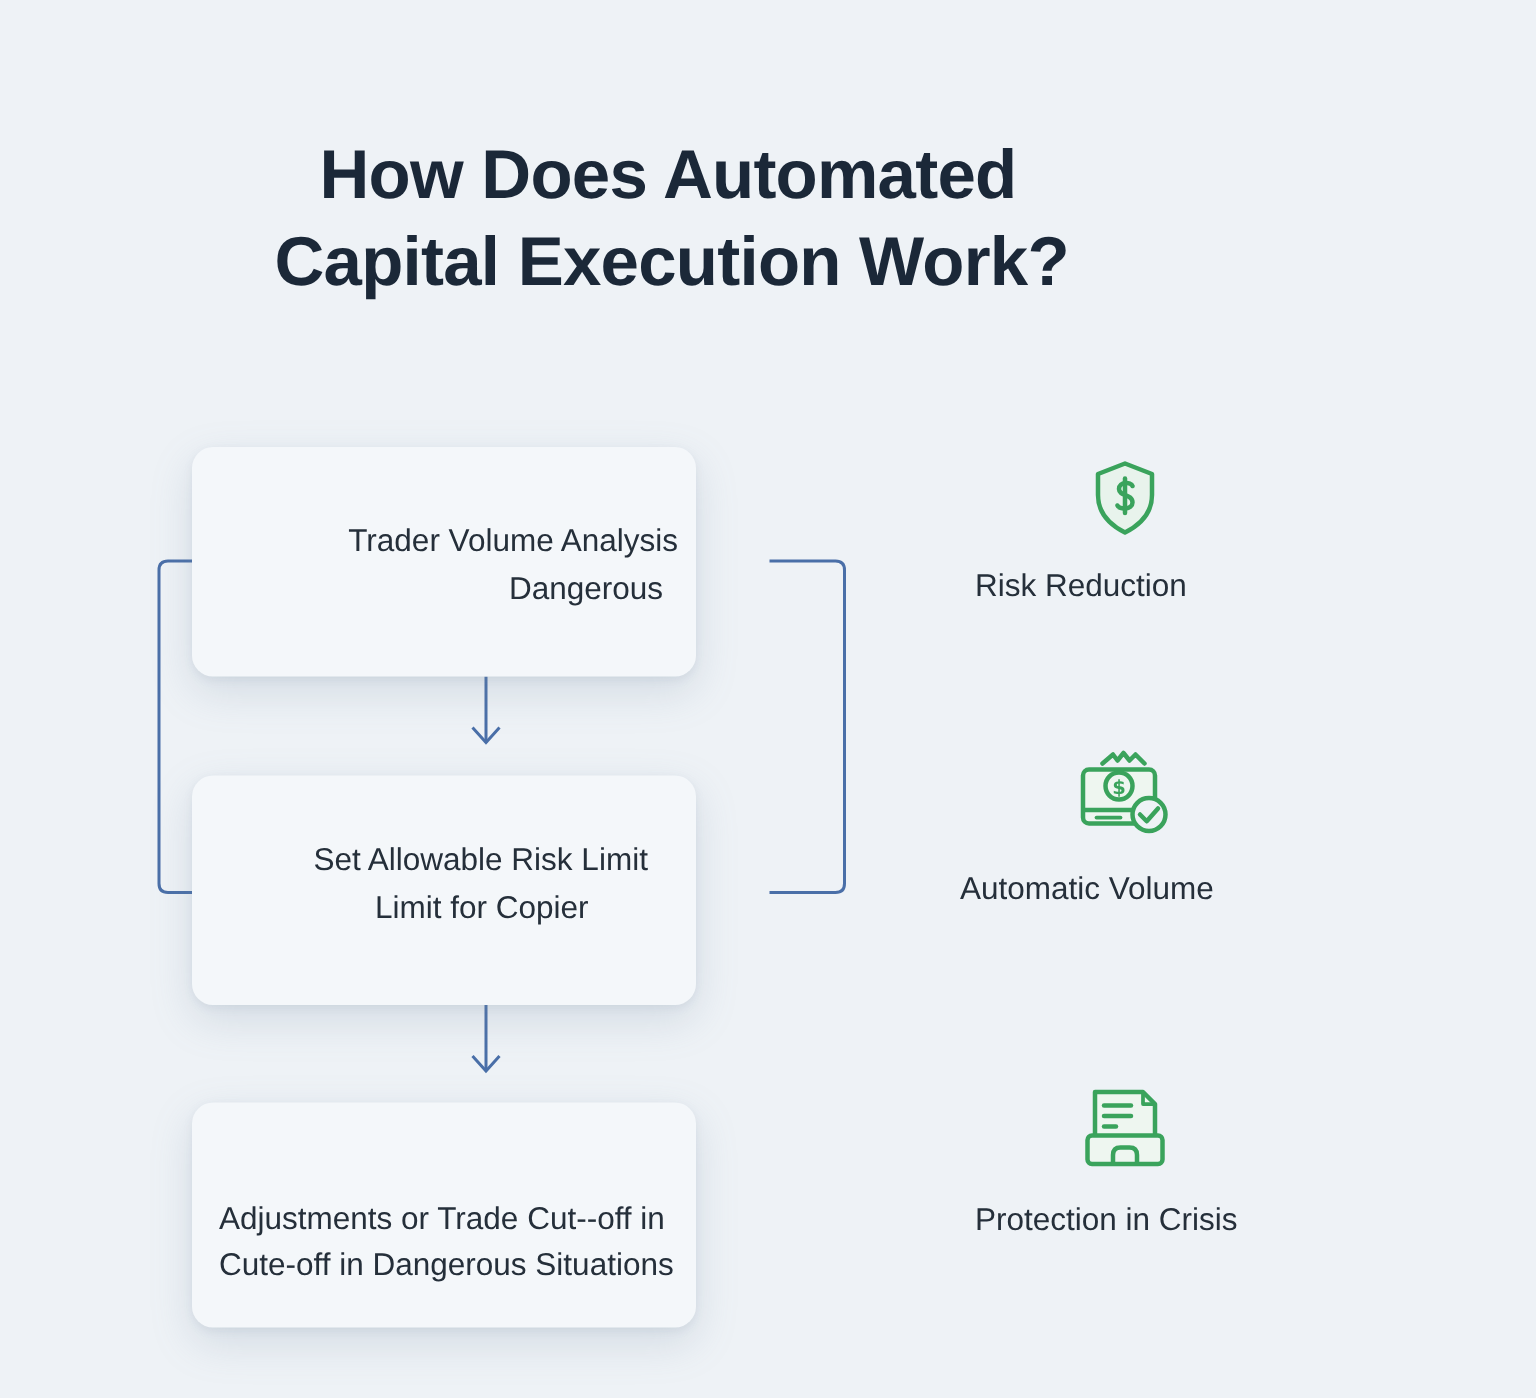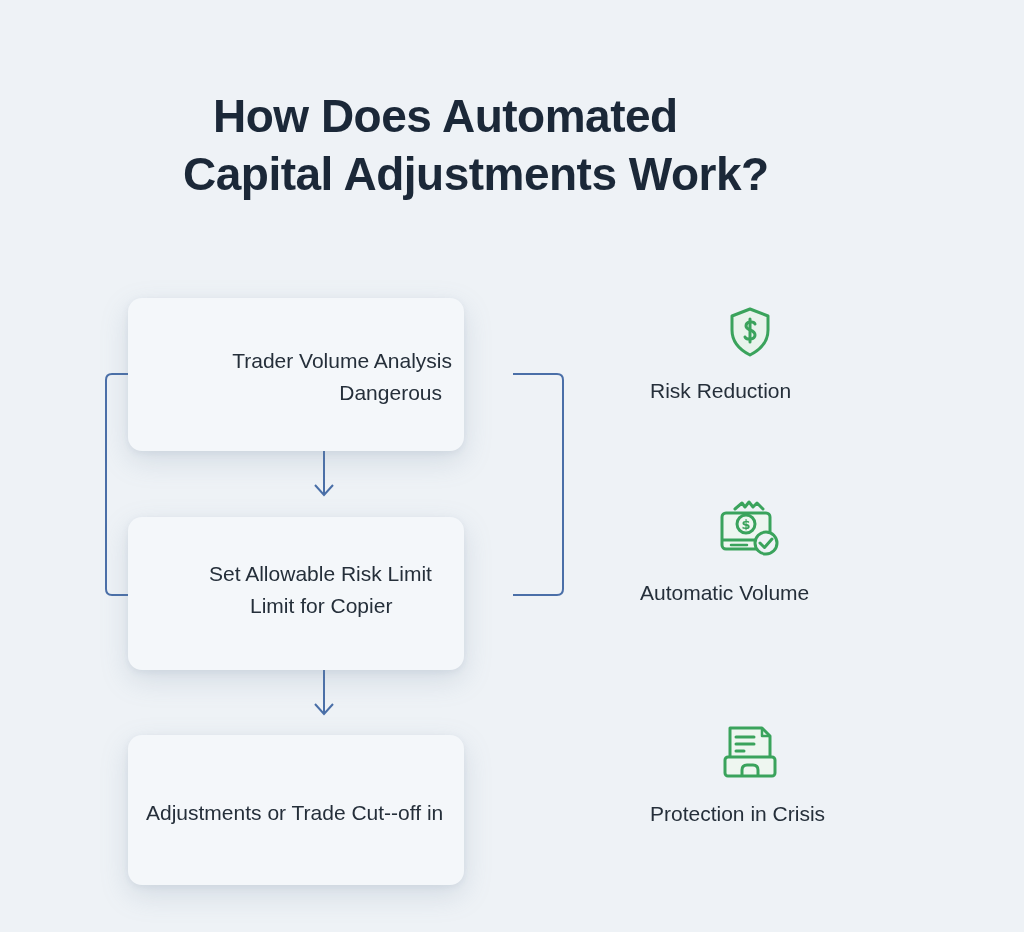--- a/index.html
+++ b/index.html
@@ -48,21 +48,21 @@
     .f2 { left: 640px; top: 500px; width: 220px; }
     .f2 .icon { margin-bottom: 16px; }
     .f3 { left: 650px; top: 725px; width: 200px; }
     .f3 .icon { margin-bottom: 18px; }
   </style>
 </head>
 <body>
 
 <div class="title">
   <span class="l1">How Does Automated</span>
-  <span class="l2">Capital Adjustments Work?</span>
+  <span class="l2">Capital Execution Work?</span>
 </div>
 
 <svg class="connectors" viewBox="0 0 1024 932">
   <path d="M128 374 H112 Q106 374 106 380 V589 Q106 595 112 595 H128" fill="none" stroke="#4a6fa8" stroke-width="2"></path>
   <path d="M513 374 H557 Q563 374 563 380 V589 Q563 595 557 595 H513" fill="none" stroke="#4a6fa8" stroke-width="2"></path>
   <g>
     <line x1="324" y1="451" x2="324" y2="495" stroke="#4a6fa8" stroke-width="2"></line>
     <polyline points="315,485 324,495 333,485" fill="none" stroke="#4a6fa8" stroke-width="2"></polyline>
   </g>
   <g>
@@ -76,20 +76,21 @@
   <span class="txt t2">Dangerous</span>
 </div>
 
 <div class="box box2">
   <span class="txt t1">Set Allowable Risk Limit</span>
   <span class="txt t2">Limit for Copier</span>
 </div>
 
 <div class="box box3">
   <span class="txt t2">Adjustments or Trade Cut--off in</span>
+  <span class="txt t3">Cute-off in Dangerous Situations</span>
 </div>
 
 <div class="feature f1">
   <svg class="icon" width="44" height="52" viewBox="0 0 44 52">
     <path d="M22 3 L40 10 V24 C40 36 32 44 22 49 C12 44 4 36 4 24 V10 Z" fill="#e8f3ec" stroke="#3aa35c" stroke-width="3" stroke-linejoin="round"></path>
     <path d="M27 18 C26 15 18 15 18 20 C18 25 27 23 27 29 C27 34 18 34 17 31" fill="none" stroke="#3aa35c" stroke-width="3" stroke-linecap="round"></path>
     <line x1="22" y1="13" x2="22" y2="36" stroke="#3aa35c" stroke-width="3" stroke-linecap="round"></line>
   </svg>
   <div class="label">Risk Reduction</div>
 </div>

